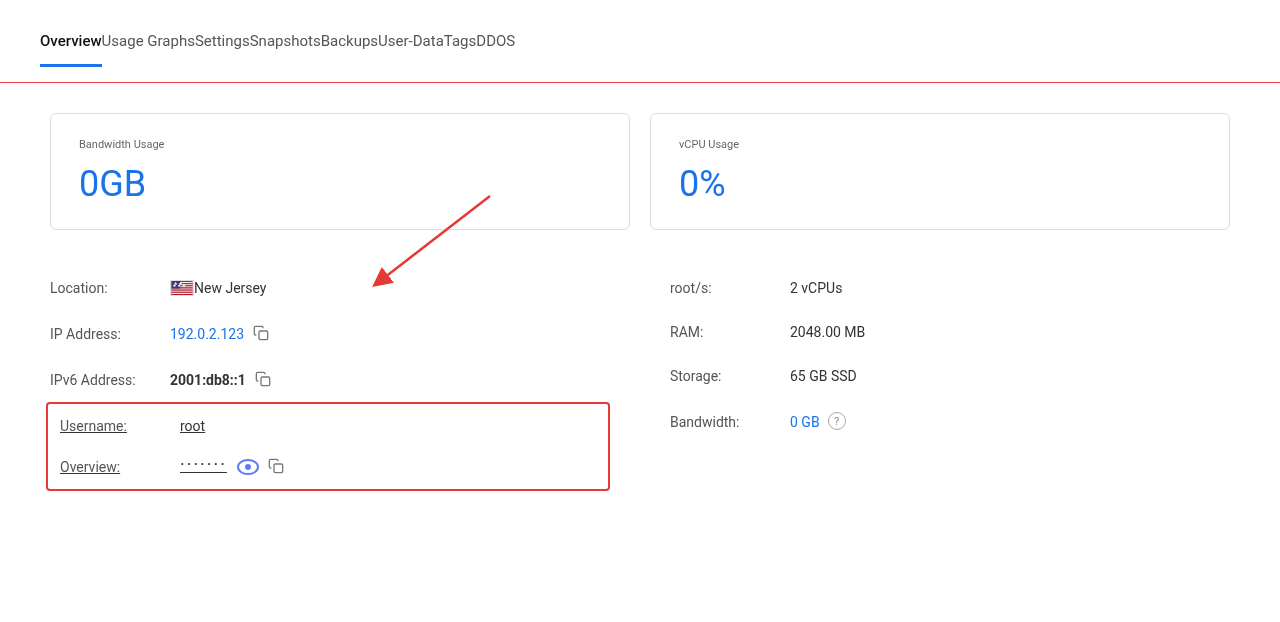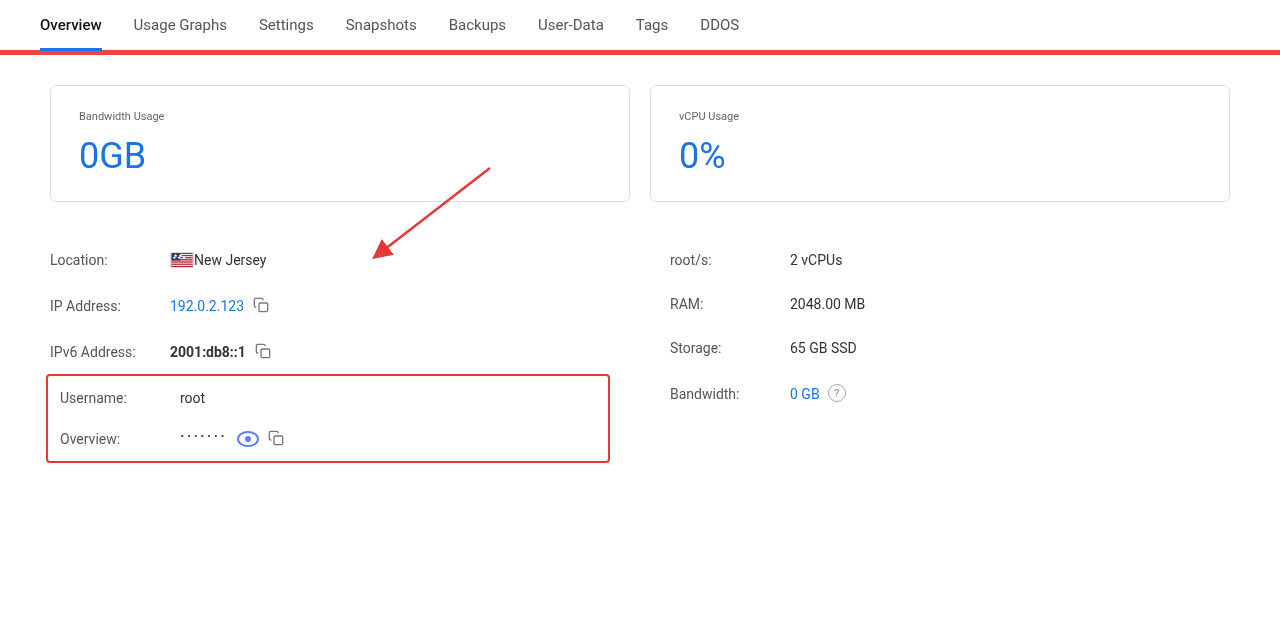--- a/index.html
+++ b/index.html
@@ -7,23 +7,22 @@
       font-family: -apple-system, BlinkMacSystemFont, 'Segoe UI', Roboto, sans-serif;
       background: #fff;
       color: #333;
       font-size: 14px;
     }
 
     
     .nav-tabs {
       display: flex;
       align-items: center;
-      border-bottom: 5px solid #ef4444;
-      padding: 0 40px;
-      gap: 32px;
+      border-bottom: 1px solid #ef4444;
+      padding: 16px 40px;
     }
     .nav-tab {
       padding: 16px 0 14px;
       cursor: pointer;
       color: #555;
       font-size: 15px;
       border-bottom: 3px solid transparent;
       margin-bottom: -1px;
       white-space: nowrap;
     }
@@ -94,20 +93,21 @@
     .info-value.bold {
       font-weight: 700;
     }
 
     
     .highlighted-box {
       border: 2px solid #e53935;
       border-radius: 4px;
       padding: 4px 12px 4px 0;
       margin-left: -4px;
+      text-decoration: underline;
     }
     .highlighted-box .info-row {
       padding: 10px 0 10px 12px;
     }
 
     
     .copy-icon {
       width: 18px;
       height: 18px;
       cursor: pointer;

